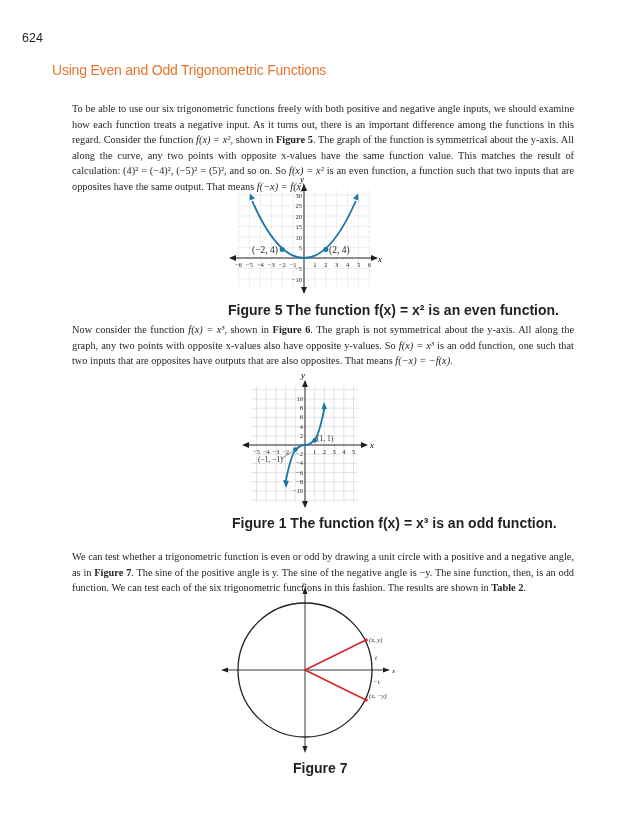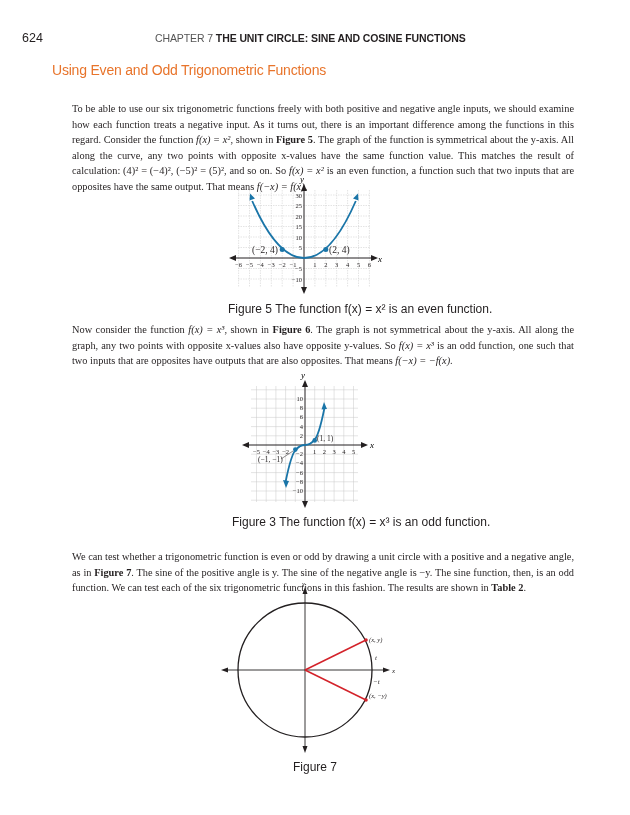--- a/index.html
+++ b/index.html
@@ -8,36 +8,32 @@
   .page-num { position:absolute; left:22px; top:0; font-family:"Liberation Sans", sans-serif; font-size:12.5px; color:#231f20; }
   .chapter { position:absolute; left:155px; top:1px; font-family:"Liberation Sans", sans-serif; font-size:10.5px; color:#231f20; letter-spacing:-0.1px; }
   .chapter .ch-label { color:#555; }
   .chapter .ch-title { font-weight:bold; color:#231f20; }
   .section-title { position:absolute; left:52px; top:62px; font-family:"Liberation Sans", sans-serif; font-size:14px; color:#e8742b; letter-spacing:-0.2px; }
   .para { position:absolute; left:56px; width:534px; font-size:10.35px; line-height:15.5px; text-align:justify; }
   .para p { margin:16px; }
   .p1 { top:85px; }
   .p2 { top:306px; }
   .p3 { top:533px; }
-  .caption { position:absolute; font-family:"Liberation Sans", sans-serif; font-size:12px; color:#231f20; white-space:nowrap; }
+  .caption { position:absolute; font-family:"Liberation Sans", sans-serif; font-size:14px; color:#231f20; white-space:nowrap;font-weight:bold; }
   .cap5 { left:228px; top:302px; }
   .cap6 { left:232px; top:515px; }
   .cap7 { left:293px; top:760px; }
   svg { position:absolute; left:0; top:0; overflow:visible; }
   .svg-text { font-family:"Liberation Serif", serif; }
 </style>
 </head>
 <body>
 
 <div class="header">
   <span class="page-num">624</span>
-  <span class="chapter">
-    <span class="ch-label">CHAPTER 7</span>
-    <span class="ch-title">THE UNIT CIRCLE: SINE AND COSINE FUNCTIONS</span>
-  </span>
 </div>
 
 <div class="section-title">Using Even and Odd Trigonometric Functions</div>
 
 <div class="para p1">
   <p><span>To be able to use our six trigonometric functions freely with both positive and negative angle inputs, we should examine how each function treats a negative input. As it turns out, there is an important difference among the functions in this regard. Consider the function </span><i>f(x) = x²</i><span>, shown in </span><b>Figure 5</b><span>. The graph of the function is symmetrical about the y-axis. All along the curve, any two points with opposite x-values have the same function value. This matches the result of calculation: (4)² = (−4)², (−5)² = (5)², and so on. So </span><i>f(x) = x²</i><span> is an even function, a function such that two inputs that are opposites have the same output. That means </span><i>f(−x) = f(x)</i><span>.</span></p>
 </div>
 
 <svg width="630" height="815" style="pointer-events:none;">
   <g stroke="#c8c8c8" stroke-width="0.5" stroke-dasharray="1.5,1">
@@ -177,21 +173,21 @@
   <path d="M 285.6 481.8 C 289 465 293 452 296 449.6 C 299 446 301 445 305 445 C 309 445 311 444 314 440.4 C 317 438 321 425 324.4 408.2" fill="none" stroke="#1a75a8" stroke-width="1.8"></path>
   <path d="M 286 488 L 283 480 L 289 481 Z" fill="#1a75a8"></path>
   <path d="M 324 402 L 321.5 409.5 L 327 409 Z" fill="#1a75a8"></path>
   <circle cx="314.7" cy="440.4" r="2.3" fill="#1a75a8"></circle>
   <circle cx="295.3" cy="449.6" r="2.3" fill="#1a75a8"></circle>
   <text class="svg-text" x="317" y="441" font-size="7.5" fill="#231f20">(1, 1)</text>
   <text class="svg-text" x="258" y="462" font-size="7.5" fill="#231f20">(−1, −1)</text>
   <line x1="281" y1="459" x2="293" y2="451" stroke="#231f20" stroke-width="0.5"></line>
 </svg>
 
-<div class="caption cap6">Figure 3  The function f(x) = x³ is an odd function.</div>
+<div class="caption cap6">Figure 1  The function f(x) = x³ is an odd function.</div>
 
 <div class="para p3">
   <p><span>We can test whether a trigonometric function is even or odd by drawing a unit circle with a positive and a negative angle, as in </span><b>Figure 7</b><span>. The sine of the positive angle is y. The sine of the negative angle is −y. The sine function, then, is an odd function. We can test each of the six trigonometric functions in this fashion. The results are shown in </span><b>Table 2</b><span>.</span></p>
 </div>
 
 <svg width="630" height="815" style="pointer-events:none;">
   <circle cx="305" cy="670" r="67" fill="none" stroke="#231f20" stroke-width="1.3"></circle>
   <line x1="224" y1="670" x2="387" y2="670" stroke="#231f20" stroke-width="0.9"></line>
   <line x1="305" y1="590" x2="305" y2="750" stroke="#231f20" stroke-width="0.9"></line>
   <polygon points="221,670 228,667.5 228,672.5" fill="#231f20"></polygon>

